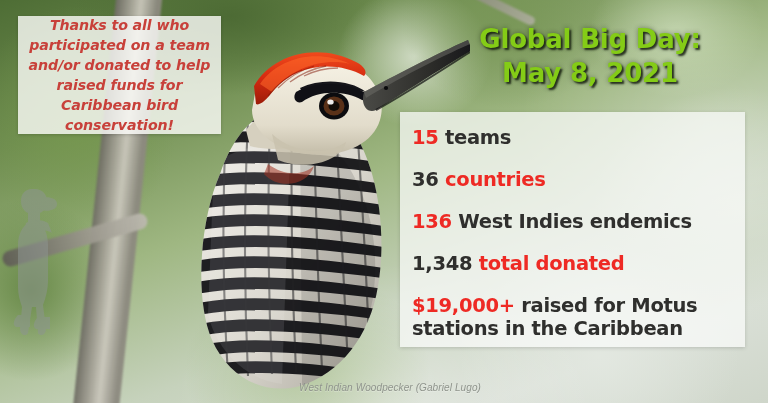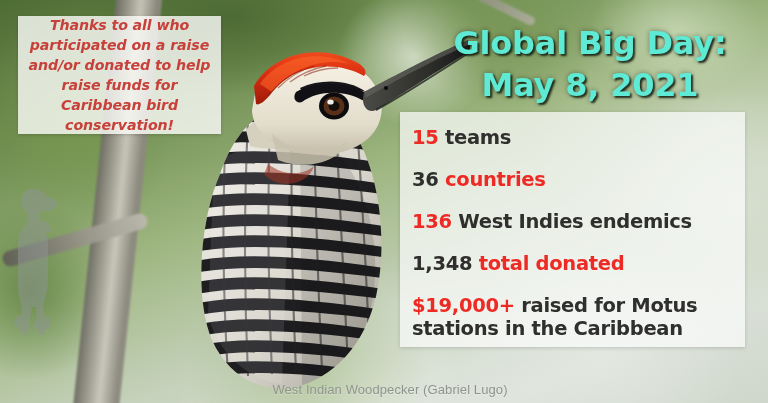--- a/index.html
+++ b/index.html
@@ -81,22 +81,22 @@
     font-size:14.2px; line-height:1.42;
     color:#c8403a; text-align:center;
     letter-spacing:-0.1px;
   }
 
   
   .title {
     position:absolute; left:430px; top:22px; width:320px;
     text-align:center;
     font-family:"DejaVu Sans", sans-serif;
-    font-weight:700; font-size:32px; line-height:1.32;
-    color:#5eead4;
+    font-weight:700; font-size:26px; line-height:1.32;
+    color:#84cc16;
     text-shadow:2px 2px 2px rgba(20,28,14,.85), 0 0 5px rgba(20,28,14,.45);
     letter-spacing:-0.2px;
   }
 
   
   .stats-panel {
     position:absolute; left:400px; top:112px; width:345px; height:235px;
     background:rgba(250,251,249,.74);
     box-shadow:0 1px 4px rgba(0,0,0,.16);
     padding:14px 0 0 12px;
@@ -113,24 +113,25 @@
 
   
   .logo { position:absolute; left:12px; top:340px; width:162px; height:48px; }
   .logo svg { width:100%; height:100%; display:block; }
 
   
   .caption {
     position:absolute; left:250px; top:382px; width:280px;
     text-align:center;
     font-family:"Liberation Sans", sans-serif;
-    font-size:13px; font-weight:400;
+    font-size:10px; font-weight:400;
     color:#8f948c;
     text-shadow:0 1px 1px rgba(255,255,255,.35);
     letter-spacing:.1px;
+    font-style:italic;
   }
 </style>
 </head>
 <body>
 
 <div id="poster">
 
   <div class="bg"></div>
   <div class="bg-soft"></div>
 
@@ -253,21 +254,21 @@
         <path d="M28 18 C32 14, 40 13, 46 16 C50 18, 50 24, 46 26
                  C40 29, 32 28, 28 24 Z"></path>
         <path d="M18 40 C24 36, 34 36, 40 40 L44 50 C40 46, 22 46, 16 50 Z"></path>
         <path d="M10 132 C6 136, 4 142, 8 144 L22 144 L22 132 Z"></path>
         <path d="M30 134 C26 138, 24 144, 28 146 L42 146 L42 134 Z"></path>
       </g>
     </svg>
   </div>
 
   <div class="thanks-box">
-    <div class="thanks-text">Thanks to all who participated on a raise and/or donated to help raise funds for Caribbean bird conservation!</div>
+    <div class="thanks-text">Thanks to all who participated on a team and/or donated to help raised funds for Caribbean bird conservation!</div>
   </div>
 
   <div class="title">
     <div>Global Big Day:</div>
     <div>May 8, 2021</div>
   </div>
 
   <div class="stats-panel">
     <div class="stat-line">
       <span class="red">15</span><span> teams</span>

